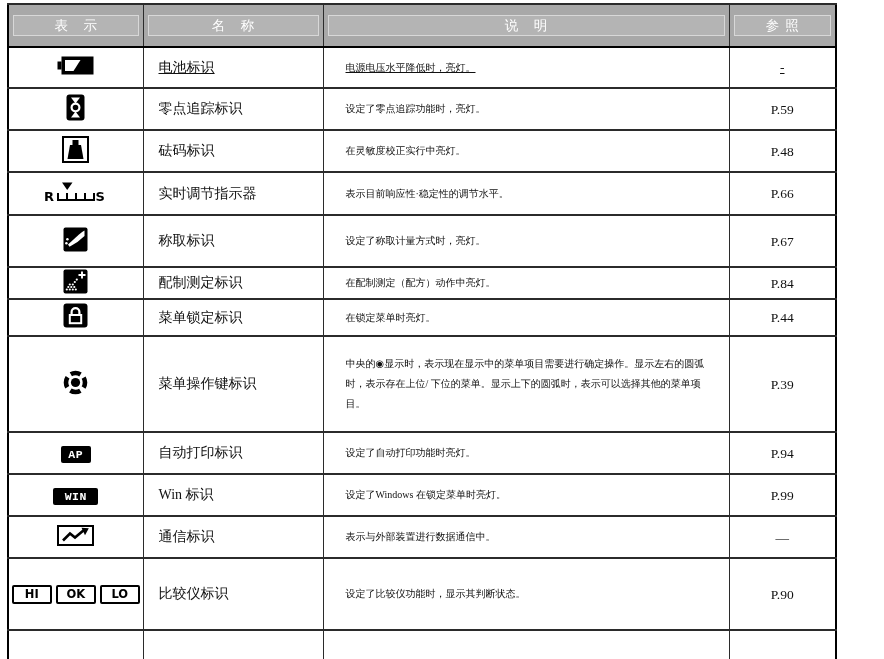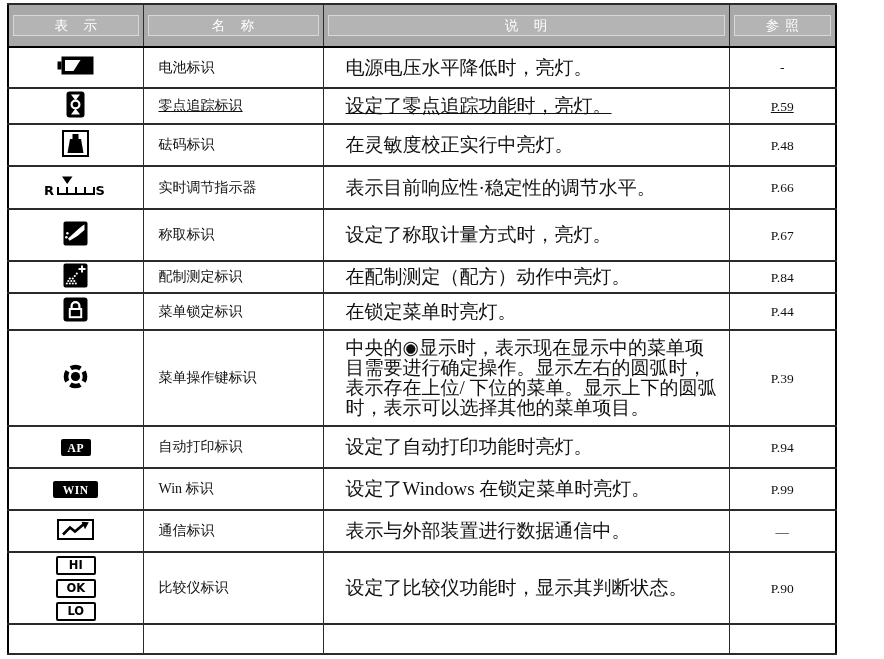--- a/index.html
+++ b/index.html
@@ -12,29 +12,29 @@
   td,th{border:solid #2b2b2b;border-width:2px 1px;padding:0;vertical-align:middle;
         overflow:hidden;}
   th{background:#a8a8a8;border-bottom:2px solid #000;height:26px;font-weight:normal;}
   .hdr-box{display:flex;align-items:center;justify-content:center;
            margin:10px 4px;height:19px;background:#b4b4b4;border:1px solid #d8d8d8;
            color:#ffffff;font-size:13.5px;letter-spacing:6px;text-indent:6px;
            font-family:"Liberation Serif","DejaVu Serif",serif;}
   td.col-icon{text-align:center;}
   td.col-icon .icon-wrap{display:inline-flex;align-items:center;justify-content:center;}
   td.col-name{padding-left:15px;font-size:14px;}
-  td.col-desc{padding-left:22px;padding-right:10px;font-size:19px;line-height:20px;
+  td.col-desc{padding-left:22px;padding-right:10px;font-size:10px;line-height:20px;
               white-space:pre-line;}
   td.col-ref{text-align:center;font-size:13.5px;white-space:pre-line;line-height:21px;}
   .badge{display:inline-flex;align-items:center;justify-content:center;
          background:#000;color:#fff;border-radius:2px;height:17px;
-         font-family:Liberation Serif, serif;
+         font-family:Liberation Mono, monospace;
          font-weight:bold;font-size:11.5px;letter-spacing:0.5px;}
   .badge.ap{width:30px;} .badge.win{width:45px;}
-  .cmp-stack{display:inline-flex;flex-direction:column;gap:4px;align-items:center;}
+  .cmp-stack{display:inline-flex;flex-direction:row;gap:4px;align-items:center;}
   .cmp-box{width:36px;height:15px;background:#fff;border:2px solid #000;border-radius:2px;
            display:flex;align-items:center;justify-content:center;
            font-family:"DejaVu Sans","Liberation Sans",sans-serif;
            font-weight:bold;font-size:11.5px;color:#000;}
   svg text{font-family:"DejaVu Sans","Liberation Sans",sans-serif;font-weight:bold;}
 </style>
 </head>
 <body>
 
 <div class="table-wrap">
@@ -55,33 +55,33 @@
           </th>
         <th>
             <div class="hdr-box">说 明</div>
           </th>
         <th>
             <div class="hdr-box">参照</div>
           </th>
       </tr>
     </thead>
     <tbody id="tbody">
-        <tr style="height: 41px;">
+        <tr style="height: 41px; text-decoration: underline;">
           <td class="col-icon"><span class="icon-wrap">
               <svg width="38" height="21" viewBox="0 0 38 21">
                 <rect x="4.5" y="1.5" width="32" height="18" fill="#000"></rect>
                 <rect x="0.5" y="6.5" width="4" height="8" fill="#000"></rect>
                 <polygon points="8,5 23.5,5 16.5,16 8,16" fill="#fff"></polygon>
               </svg>
             </span></td>
           <td class="col-name"><span>电池标识</span></td>
           <td class="col-desc"><span>电源电压水平降低时，亮灯。</span></td>
           <td class="col-ref"><span>-</span></td>
         </tr>
-        <tr style="height: 36px; text-decoration: underline;">
+        <tr style="height: 42px;">
           <td class="col-icon"><span class="icon-wrap">
               <svg width="19" height="27" viewBox="0 0 19 27">
                 <rect x="0.5" y="0.5" width="18" height="26" rx="3" fill="#000"></rect>
                 <polygon points="5,3.5 14,3.5 9.5,9.5" fill="#fff"></polygon>
                 <circle cx="9.5" cy="13.5" r="3.9" fill="none" stroke="#fff" stroke-width="2.2"></circle>
                 <polygon points="5,23.5 14,23.5 9.5,17.5" fill="#fff"></polygon>
               </svg>
             </span></td>
           <td class="col-name"><span>零点追踪标识</span></td>
           <td class="col-desc"><span>设定了零点追踪功能时，亮灯。</span></td>

